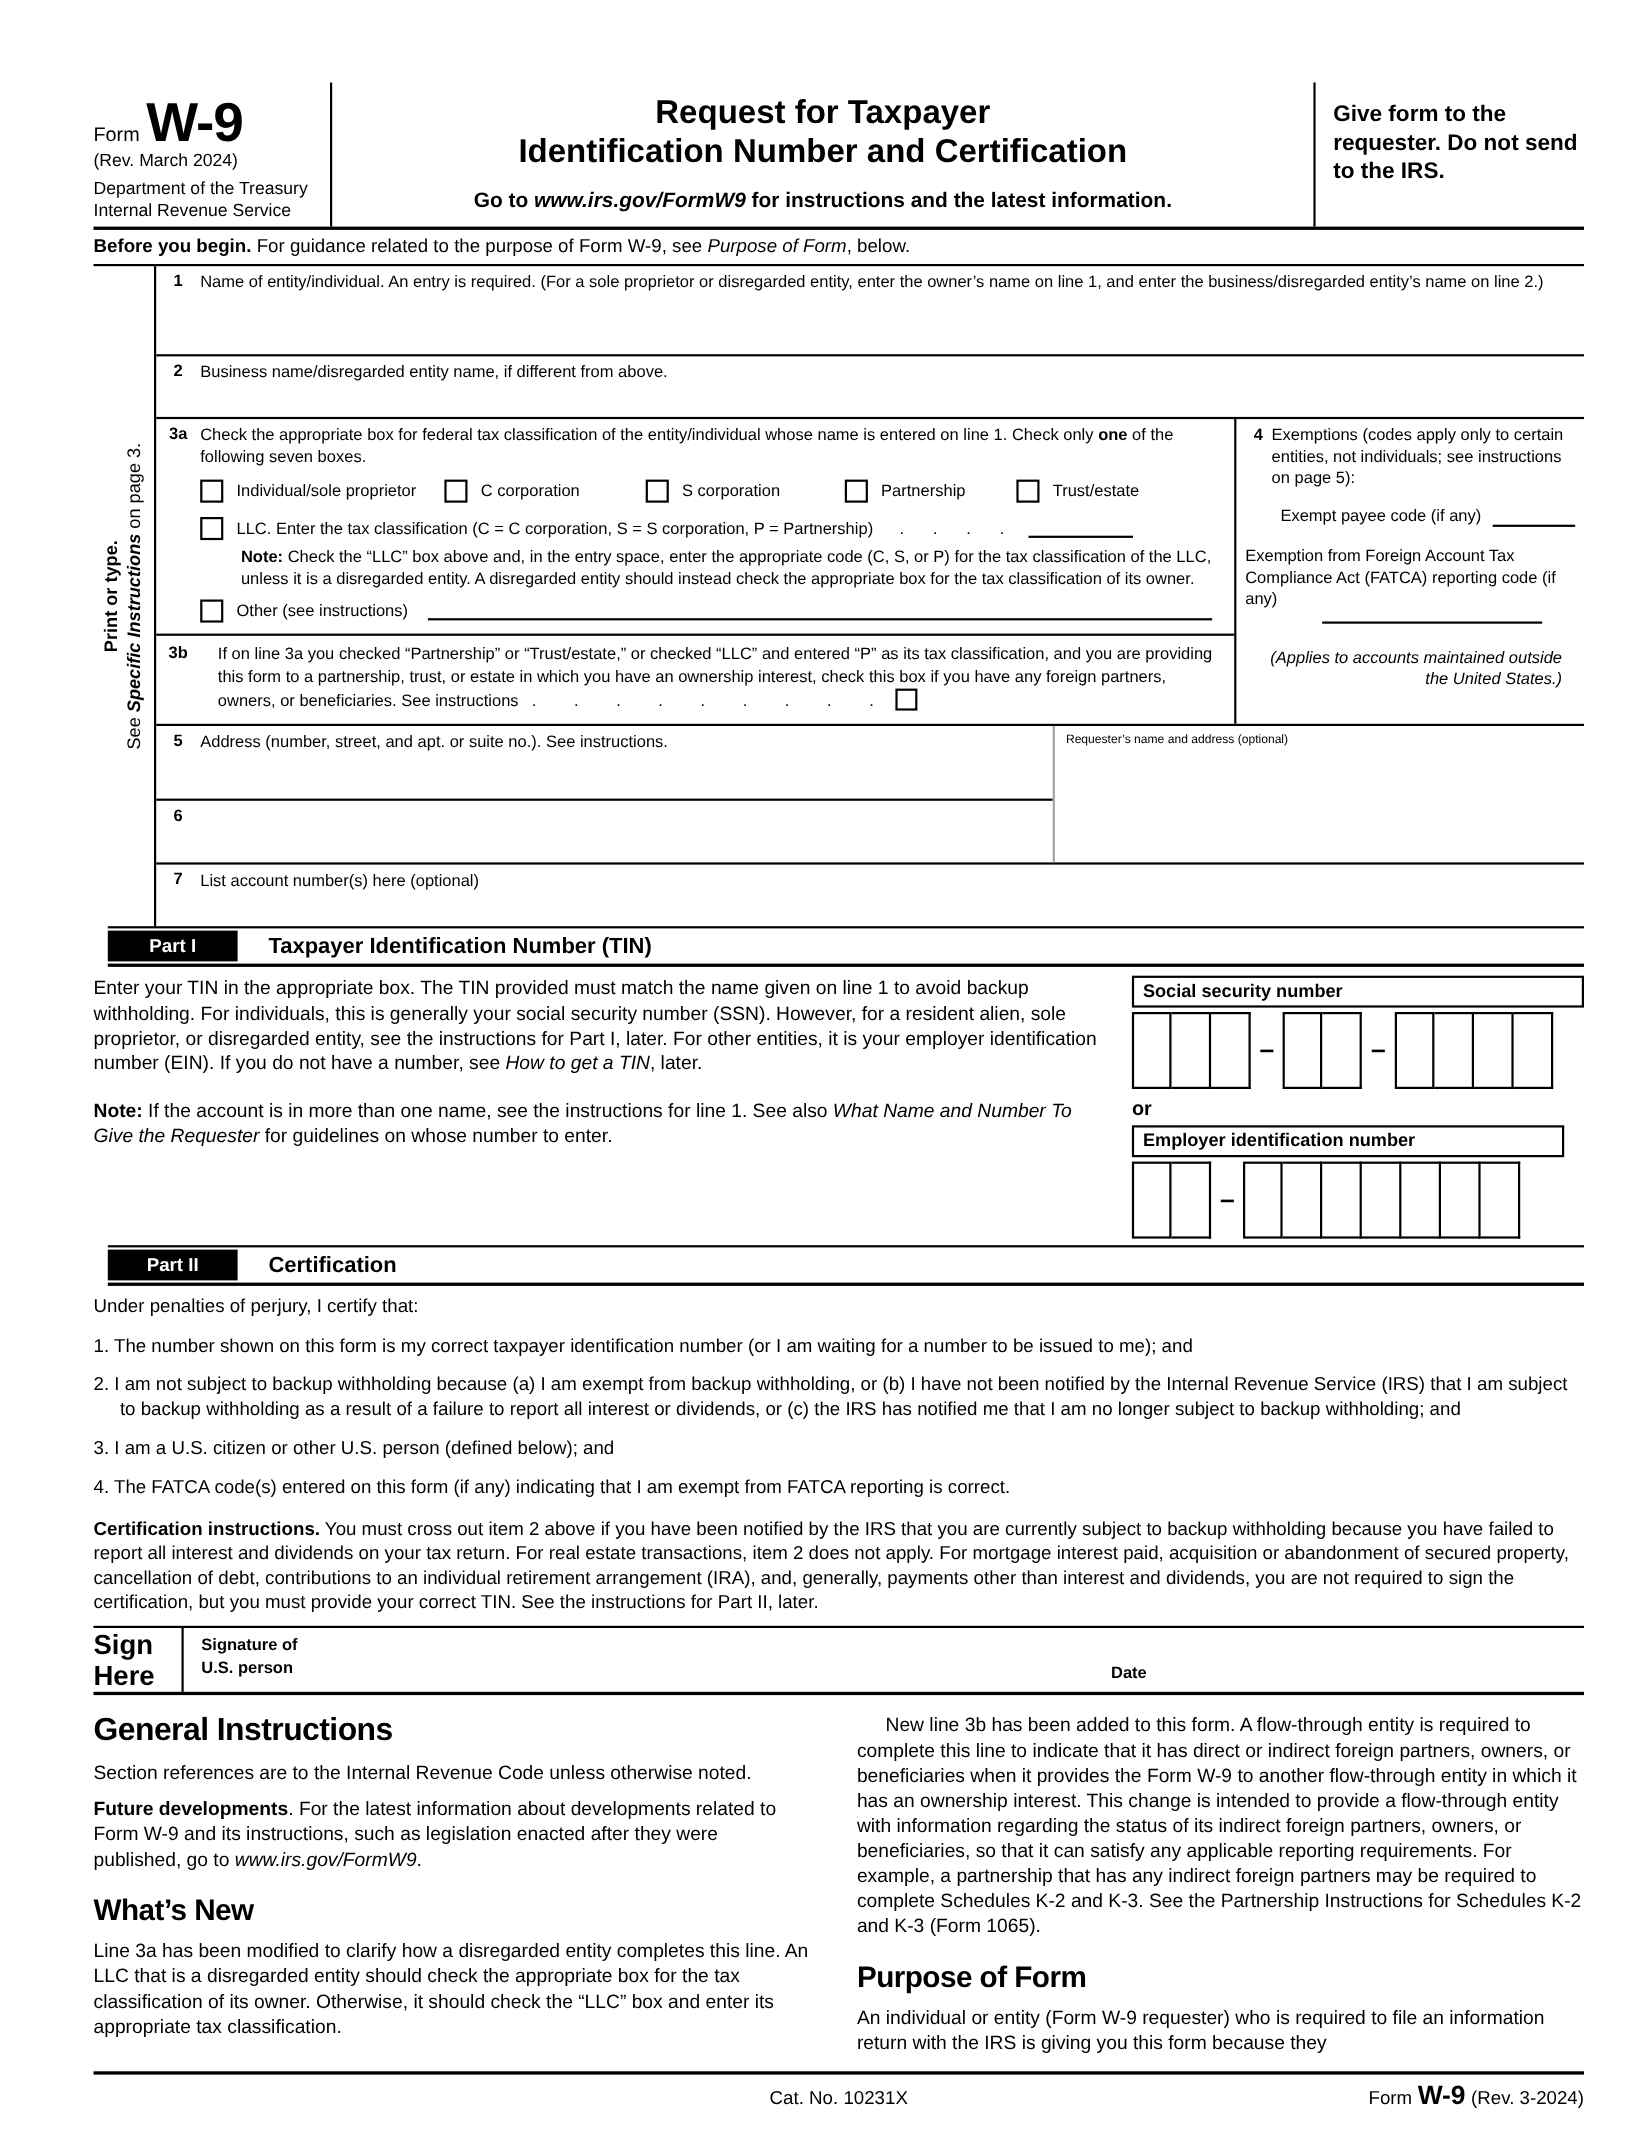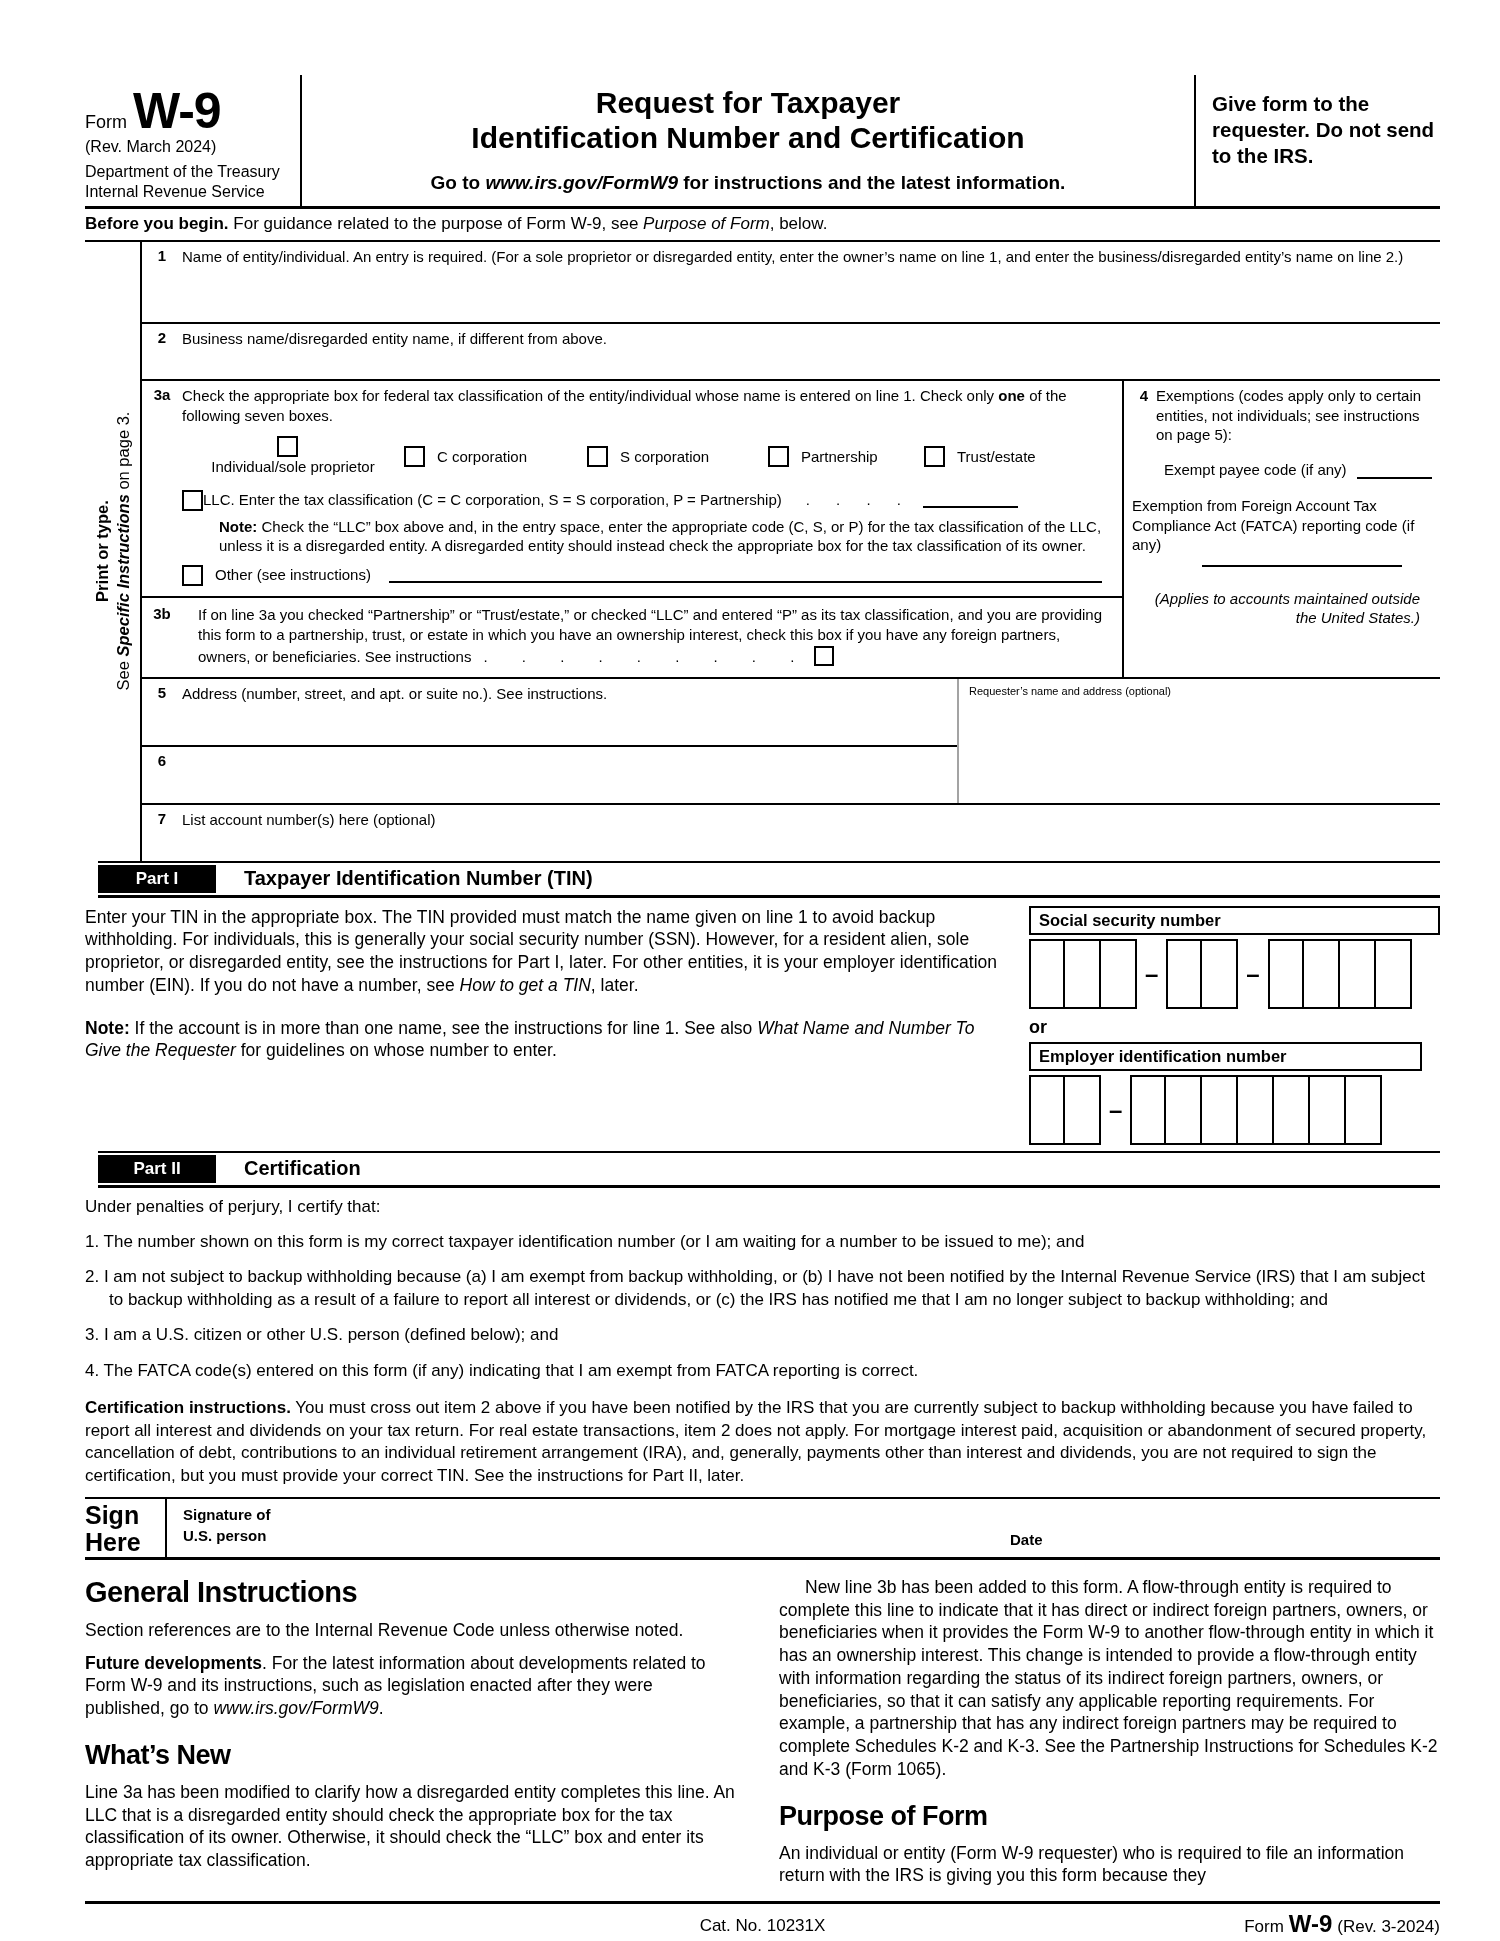--- a/index.html
+++ b/index.html
@@ -48,23 +48,23 @@
   .r7 { min-height: 56px; border-bottom: none; }
 
   .f3ab { display: flex; border-bottom: 2px solid #000; }
   .f3ab-left { width: 980px; flex-shrink: 0; display: flex; flex-direction: column; }
   .f3a { display: flex; padding-top: 5px; border-bottom: 2px solid #000; flex: 1; }
   .f3a-content { flex: 1; font-size: 15px; line-height: 1.3; padding-right: 6px; }
   .cb { width: 21px; height: 21px; border: 2px solid #000; flex-shrink: 0; background: #fff; }
   .cb-row { display: flex; align-items: center; margin-top: 11px; }
   .opt { display: flex; align-items: center; }
   .opt .cb { margin-right: 12px; }
-  .o1 { width: 222px; flex-direction: column; } .o2 { width: 183px; } .o3 { width: 181px; } .o4 { width: 156px; }
+  .o1 { width: 222px; } .o2 { width: 183px; } .o3 { width: 181px; } .o4 { width: 156px; }
   .llc-row { margin-top: 13px; }
-  .llc-label { margin-left: 0; }
+  .llc-label { margin-left: 12px; }
   .dots { word-spacing: 18px; margin-left: 24px; letter-spacing: 2px; }
   .entry-line { display: inline-block; width: 95px; height: 16px; border-bottom: 2px solid #000; margin-left: 20px; }
   .note-para { margin: 6px 0 0 37px; padding-right: 4px; }
   .other-row { margin: 9px 0 10px; }
   .other-label { margin-left: 12px; }
   .other-line { flex: 1; height: 16px; border-bottom: 2px solid #000; margin: 0 14px 0 18px; }
 
   .f3b { display: flex; padding: 7px 0 9px; gap: 16px; }
   .f3b-content { flex: 1; font-size: 15px; line-height: 1.38; padding-right: 14px; }
   .dots-3b { word-spacing: 26px; margin-left: 12px; letter-spacing: 2px; }

